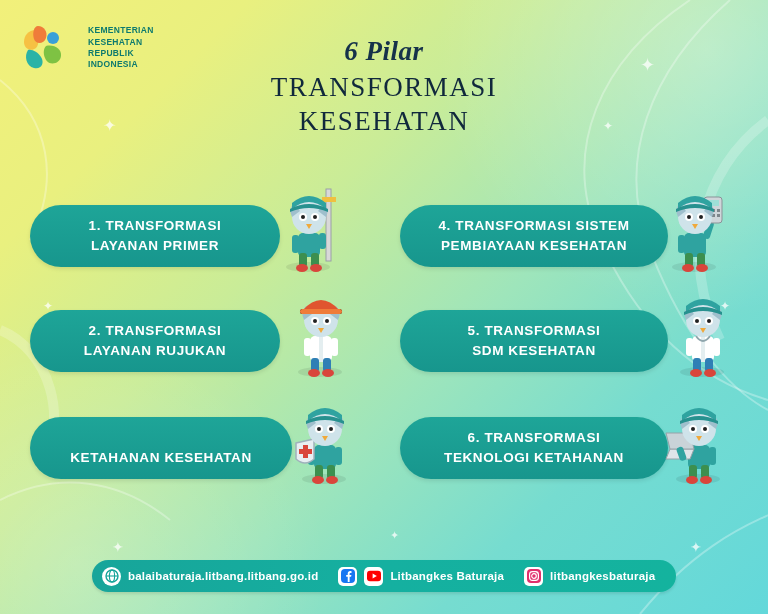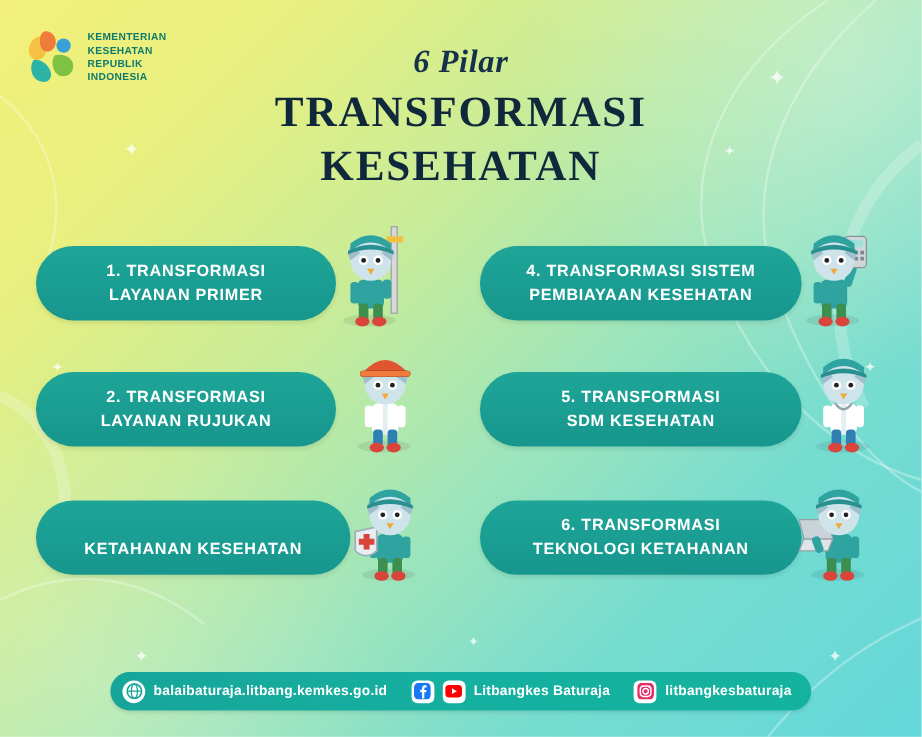--- a/index.html
+++ b/index.html
@@ -35,21 +35,21 @@
     line-height: 1;
     pointer-events: none;
   }
   
   .logo {
     position: absolute;
     left: 22px;
     top: 24px;
     display: flex;
     align-items: center;
-    gap: 7px;
+    gap: 22px;
   }
   .logo-mark {
     width: 44px;
     height: 48px;
     flex: 0 0 auto;
   }
   .logo-text {
     font-family: "Liberation Sans", sans-serif;
     font-size: 8.5px;
     font-weight: bold;
@@ -67,22 +67,22 @@
   .title-sub {
     font-family: "Liberation Serif", serif;
     font-style: italic;
     font-weight: bold;
     font-size: 27px;
     color: #16324a;
     letter-spacing: 0.5px;
   }
   .title-main {
     font-family: "Liberation Serif", serif;
-    font-weight: bold;
-    font-size: 36px;
+    font-weight: normal;
+    font-size: 27px;
     color: #10283c;
     letter-spacing: 1.5px;
     line-height: 1.25;
     margin-top: 4px;
   }
   
   .grid {
     position: absolute;
     top: 205px;
     left: 0;
@@ -410,21 +410,21 @@
   </div>
 
   <div class="footer">
     <span class="f-icon">
       <svg width="14" height="14" viewBox="0 0 14 14">
         <circle cx="7" cy="7" r="6" fill="none" stroke="#17a59a" stroke-width="1.4"></circle>
         <ellipse cx="7" cy="7" rx="2.6" ry="6" fill="none" stroke="#17a59a" stroke-width="1.1"></ellipse>
         <line x1="1" y1="7" x2="13" y2="7" stroke="#17a59a" stroke-width="1.1"></line>
       </svg>
     </span>
-    <span class="f-text">balaibaturaja.litbang.kemkes.go.id</span>
+    <span class="f-text">balaibaturaja.litbang.litbang.go.id</span>
     <span class="f-gap"></span>
     <span class="f-icon square">
       <svg width="14" height="14" viewBox="0 0 14 14">
         <rect x="0" y="0" width="14" height="14" rx="4" fill="#1877f2"></rect>
         <path d="M8.6 13V7.8h1.5l.3-1.9H8.6V4.8c0-.55.16-.92.95-.92h.98V2.18C10.35 2.15 9.78 2.1 9.1 2.1c-1.4 0-2.36.86-2.36 2.43v1.36H5.2v1.9h1.54V13z" fill="#fff"></path>
       </svg>
     </span>
     <span class="f-icon square">
       <svg width="14" height="14" viewBox="0 0 14 14">
         <rect x="0" y="1.8" width="14" height="10.4" rx="3" fill="#ff0000"></rect>

